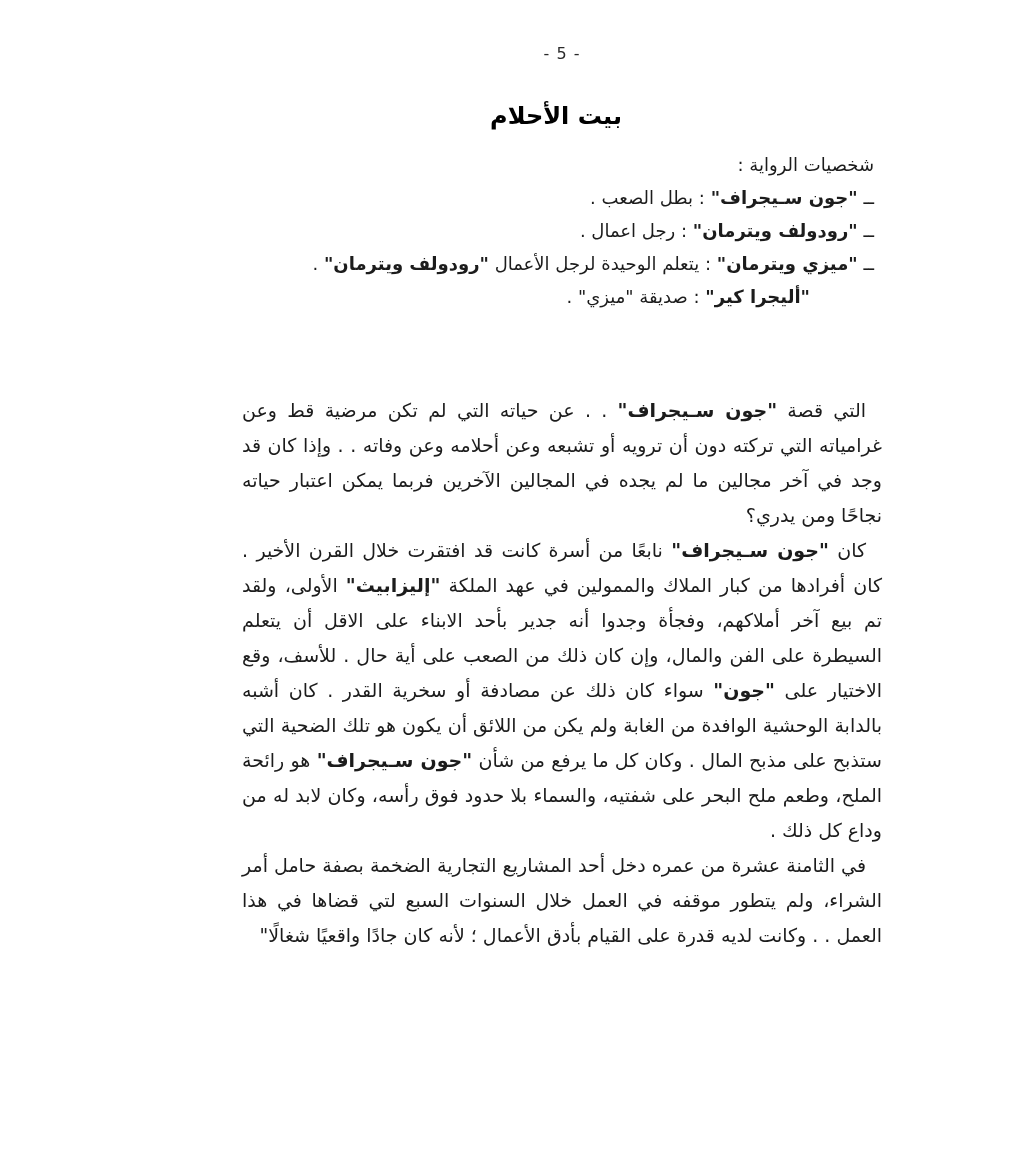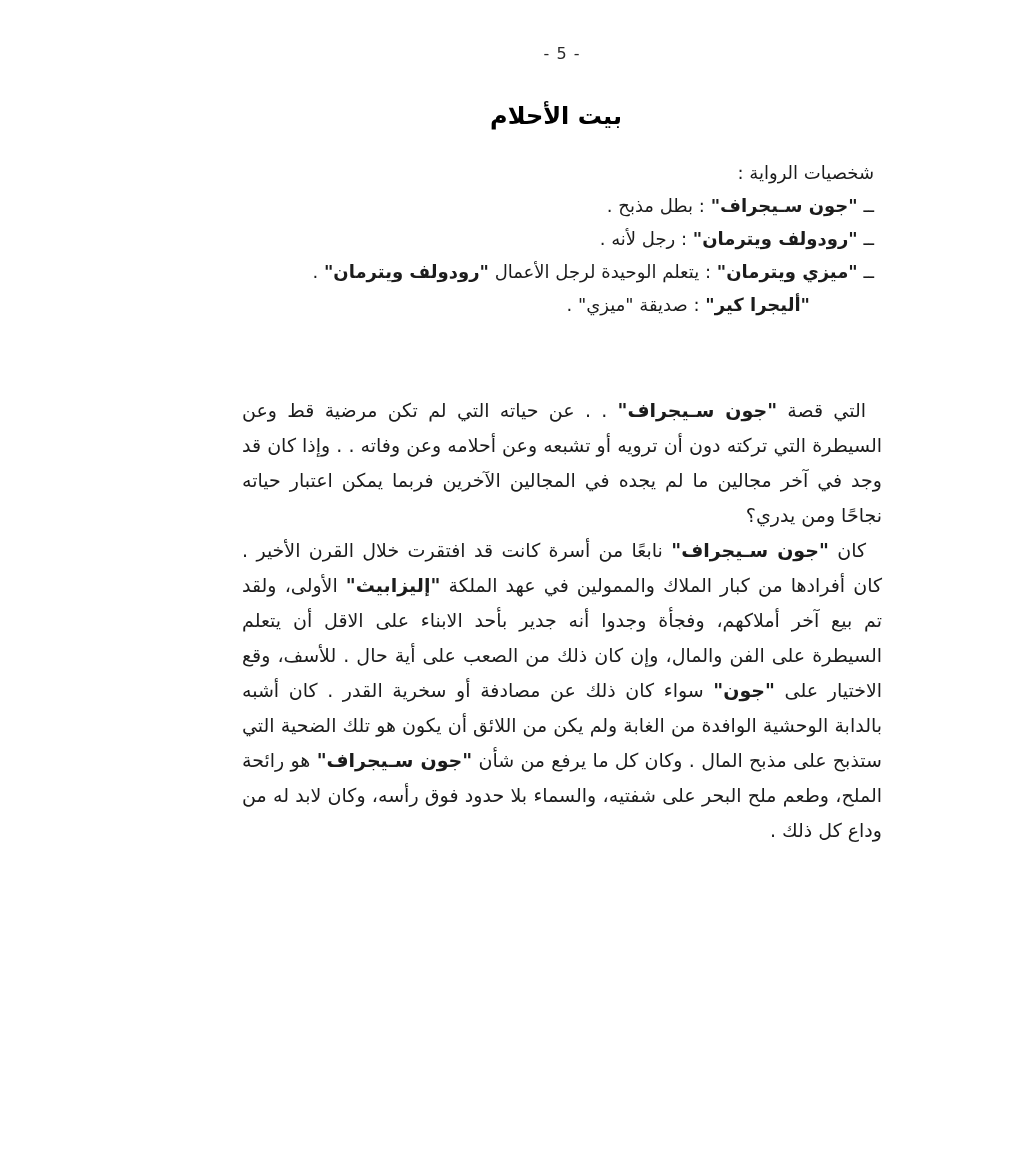--- a/index.html
+++ b/index.html
@@ -42,21 +42,21 @@
     position: absolute;
     top: 148px;
     right: 162px;
     width: 660px;
     direction: rtl;
     text-align: right;
     font-size: 18px;
     line-height: 33px;
     color: #1c1c1c;
   }
-  .char-heading { white-space: nowrap; margin-top: 8px; }
+  .char-heading { white-space: nowrap; }
   .char-line { white-space: normal; }
   .char-line.indent { padding-right: 64px; }
   .body-text {
     position: absolute;
     top: 393px;
     left: 242px;
     width: 640px;
     direction: rtl;
     text-align: justify;
     font-size: 19px;
@@ -73,24 +73,25 @@
 <body>
 
 <div class="sheet">
 
   <div class="page-number">- 5 -</div>
 
   <div class="doc-title">بيت الأحلام</div>
 
   <div class="characters">
     <div class="char-heading">شخصيات الرواية :</div>
-    <div class="char-line"><span>ــ </span><span class="bold">"جون سـيجراف"</span><span> : بطل مذبح .</span></div>
-    <div class="char-line"><span>ــ </span><span class="bold">"رودولف ويترمان"</span><span> : رجل لأنه .</span></div>
+    <div class="char-line"><span>ــ </span><span class="bold">"جون سـيجراف"</span><span> : بطل الصعب .</span></div>
+    <div class="char-line"><span>ــ </span><span class="bold">"رودولف ويترمان"</span><span> : رجل اعمال .</span></div>
     <div class="char-line"><span>ــ </span><span class="bold">"ميزي ويترمان"</span><span> : يتعلم الوحيدة لرجل الأعمال </span><span class="bold">"رودولف ويترمان"</span><span> .</span></div>
     <div class="char-line indent"><span class="bold">"أليجرا كير"</span><span> : صديقة "ميزي" .</span></div>
   </div>
 
   <div class="body-text">
-    <p class="para"><span>التي قصة </span><span class="bold">"جون سـيجراف"</span><span> . . عن حياته التي لم تكن مرضية قط وعن السيطرة التي تركته دون أن ترويه أو تشبعه وعن أحلامه وعن وفاته . . وإذا كان قد وجد في آخر مجالين ما لم يجده في المجالين الآخرين فربما يمكن اعتبار حياته نجاحًا ومن يدري؟</span></p>
+    <p class="para"><span>التي قصة </span><span class="bold">"جون سـيجراف"</span><span> . . عن حياته التي لم تكن مرضية قط وعن غرامياته التي تركته دون أن ترويه أو تشبعه وعن أحلامه وعن وفاته . . وإذا كان قد وجد في آخر مجالين ما لم يجده في المجالين الآخرين فربما يمكن اعتبار حياته نجاحًا ومن يدري؟</span></p>
     <p class="para"><span>كان </span><span class="bold">"جون سـيجراف"</span><span> نابعًا من أسرة كانت قد افتقرت خلال القرن الأخير . كان أفرادها من كبار الملاك والممولين في عهد الملكة </span><span class="bold">"إليزابيث"</span><span> الأولى، ولقد تم بيع آخر أملاكهم، وفجأة وجدوا أنه جدير بأحد الابناء على الاقل أن يتعلم السيطرة على الفن والمال، وإن كان ذلك من الصعب على أية حال . للأسف،  وقع الاختيار على </span><span class="bold">"جون"</span><span> سواء كان ذلك عن مصادفة أو سخرية القدر . كان أشبه بالدابة الوحشية الوافدة من الغابة ولم يكن من اللائق أن يكون هو تلك الضحية التي ستذبح على مذبح المال . وكان كل ما يرفع من شأن </span><span class="bold">"جون سـيجراف"</span><span> هو رائحة الملح، وطعم ملح البحر على شفتيه، والسماء بلا حدود فوق رأسه، وكان لابد له من وداع كل ذلك .</span></p>
+    <p class="para"><span>في الثامنة عشرة من عمره دخل أحد المشاريع التجارية الضخمة بصفة حامل أمر الشراء، ولم يتطور موقفه في العمل خلال السنوات السبع لتي قضاها في هذا العمل . . وكانت لديه قدرة على القيام بأدق الأعمال ؛ لأنه كان جادًا واقعيًا شغالًا"</span></p>
   </div>
 
 </div>
 
 </body></html>

